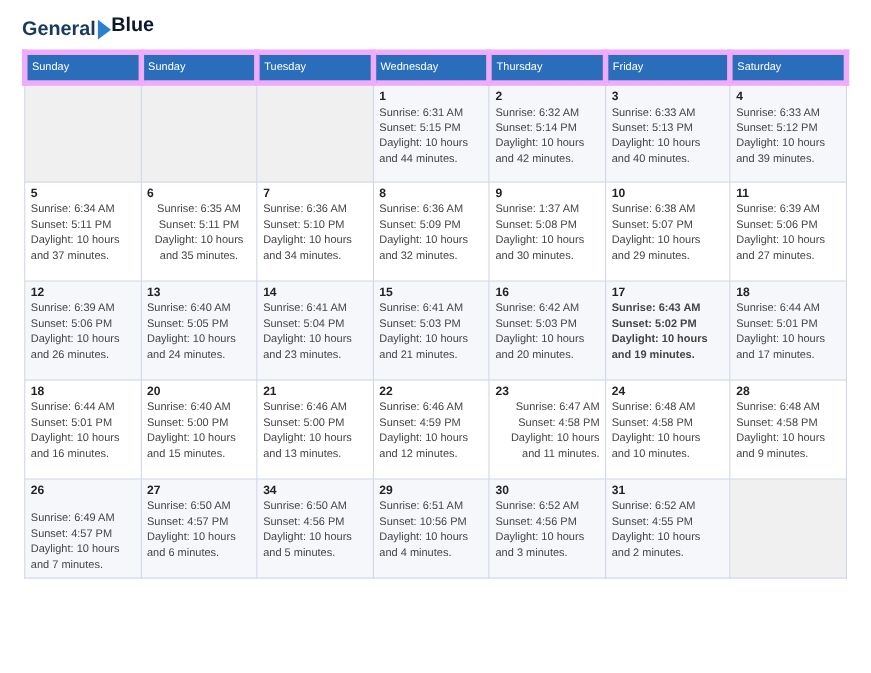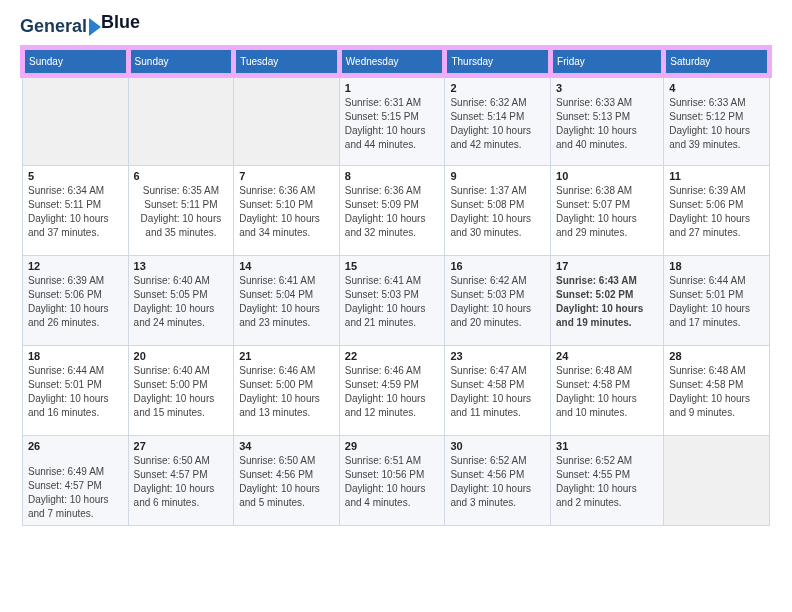--- a/index.html
+++ b/index.html
@@ -270,21 +270,21 @@
         </td>
         <td>
           <div class="day-number">22</div>
           <div class="cell-content" style="white-space: pre-line;">Sunrise: 6:46 AM
 Sunset: 4:59 PM
 Daylight: 10 hours
 and 12 minutes.</div>
         </td>
         <td>
           <div class="day-number">23</div>
-          <div class="cell-content" style="white-space: pre-line;">Sunrise: 6:47 AM
+          <div class="cell-content" style="white-space: pre-line; text-align: right;">Sunrise: 6:47 AM
 Sunset: 4:58 PM
 Daylight: 10 hours
 and 11 minutes.</div>
         </td>
         <td>
           <div class="day-number">24</div>
           <div class="cell-content" style="white-space: pre-line;">Sunrise: 6:48 AM
 Sunset: 4:58 PM
 Daylight: 10 hours
 and 10 minutes.</div>

